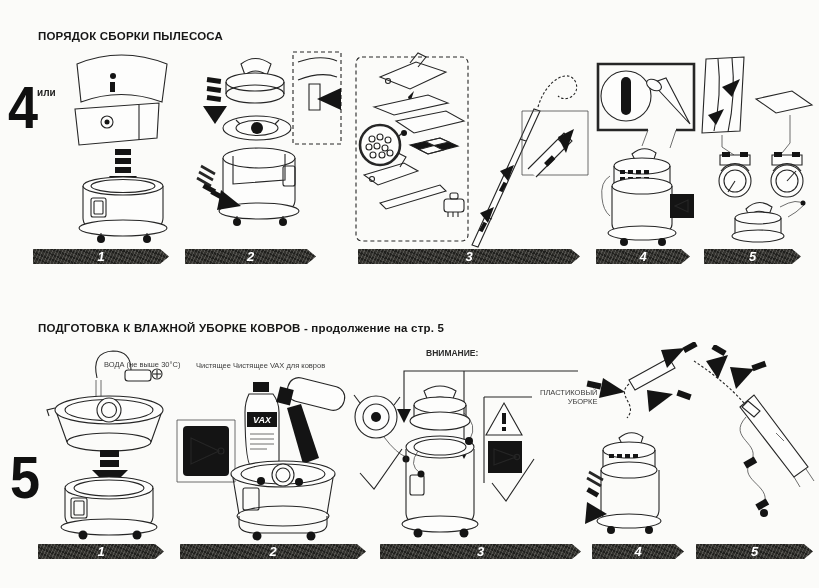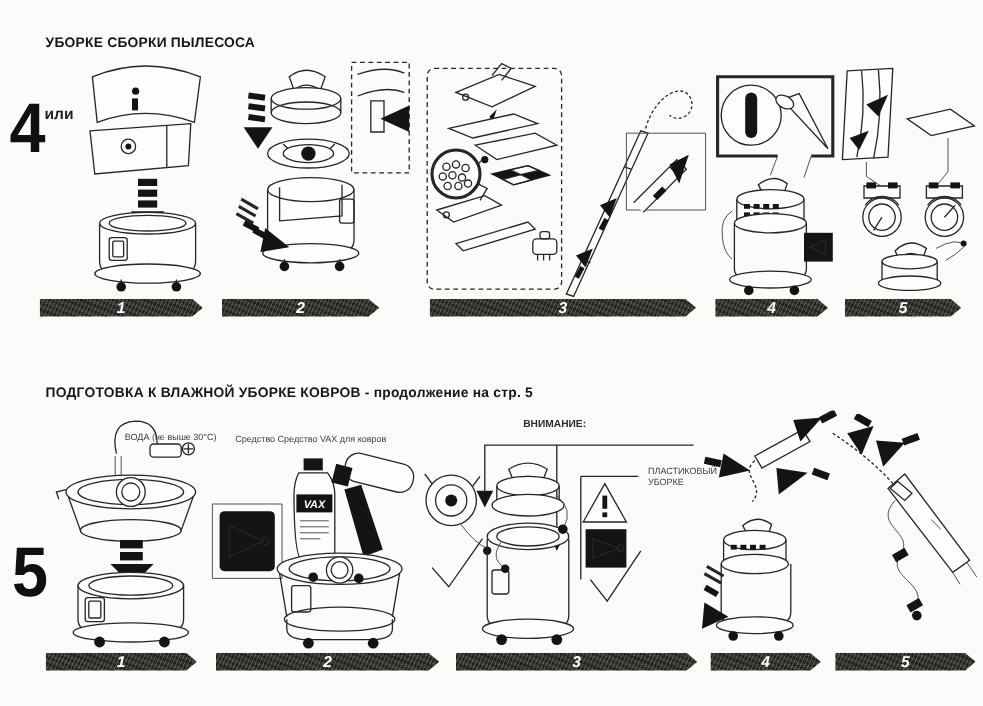--- a/index.html
+++ b/index.html
@@ -1,20 +1,20 @@
 <!DOCTYPE html>
 <html><head>
 <meta charset="utf-8">
 <style>
   html,body{margin:0;padding:0;}
   body{width:819px;height:588px;position:relative;background:#fbfbf9;font-family:"Liberation Sans",sans-serif;color:#1b1b1b;overflow:hidden;}
   .abs{position:absolute;}
   .sec-title{font-weight:bold;font-size:11.5px;letter-spacing:.2px;color:#161616;white-space:nowrap;}
   .big-num{font-weight:bold;font-size:54px;line-height:1;color:#101010;transform:scaleY(1.08);}
-  .or-label{font-weight:bold;font-size:13px;color:#222;}
+  .or-label{font-weight:bold;font-size:10px;color:#222;}
   .small-label{font-size:7.5px;color:#3c3c3c;white-space:nowrap;}
   .med-label{font-size:8.5px;color:#2c2c2c;font-weight:bold;white-space:nowrap;}
   .banner{position:absolute;height:15px;display:flex;align-items:center;justify-content:center;
     background-color:#34332f;
     background-image:
       repeating-linear-gradient(115deg, rgba(255,255,255,.16) 0 1px, rgba(255,255,255,0) 1px 3px),
       repeating-linear-gradient(22deg, rgba(0,0,0,.38) 0 2px, rgba(0,0,0,0) 2px 5px);
     clip-path:polygon(0 0,calc(100% - 9px) 0,100% 50%,calc(100% - 9px) 100%,0 100%);}
   .banner span{color:#fff;font-weight:bold;font-style:italic;font-size:13px;line-height:1;}
   svg{display:block;}
@@ -22,21 +22,21 @@
   .ill path,.ill rect,.ill circle,.ill ellipse,.ill line,.ill polyline,.ill polygon{stroke:#262626;fill:none;stroke-width:1.1;}
   .ill .fillw{fill:#fdfdfc;}
   .ill .ink{fill:#141414;stroke:none;}
   .ill .thick{stroke-width:2.6;}
   .ill .thin{stroke-width:.8;stroke:#4a4a4a;}
   .ill text{stroke:none;}
 </style>
 </head>
 <body>
 
-<div class="abs sec-title" style="left:38px;top:30px;">УБОРКЕ СБОРКИ ПЫЛЕСОСА</div>
+<div class="abs sec-title" style="left:38px;top:30px;">ПОРЯДОК СБОРКИ ПЫЛЕСОСА</div>
 <div class="abs big-num" style="left:8px;top:80px;">4</div>
 <div class="abs or-label" style="left:37px;top:87px;">или</div>
 
 <svg class="abs ill" style="left:55px;top:52px;" width="135" height="192" viewBox="0 0 135 192">
   <defs>
     <pattern id="dotsA" width="4" height="4" patternUnits="userSpaceOnUse">
         <circle cx="1.2" cy="1.2" r="0.8" fill="#3a3a3a" stroke="none"></circle>
       </pattern>
   </defs>
   <g>
@@ -296,23 +296,23 @@
 <div class="banner" style="left:596px;top:249px;width:94px;">
     <span>4</span>
   </div>
 <div class="banner" style="left:704px;top:249px;width:97px;">
     <span>5</span>
   </div>
 
 <div class="abs sec-title" style="left:38px;top:322px;">ПОДГОТОВКА К ВЛАЖНОЙ УБОРКЕ КОВРОВ - продолжение на стр. 5</div>
 <div class="abs big-num" style="left:10px;top:450px;">5</div>
 <div class="abs small-label" style="left:104px;top:360px;">ВОДА (не выше 30°C)</div>
-<div class="abs small-label" style="left:196px;top:361px;">Средство Средство VAX для ковров</div>
-<div class="abs med-label" style="left:390px;top:348px;padding-left:46px;">ВНИМАНИЕ:</div>
-<div class="abs small-label" style="left:540px;top:388px;">
+<div class="abs small-label" style="left:196px;top:361px;">Чистящее Чистящее VAX для ковров</div>
+<div class="abs med-label" style="left:380px;top:348px;padding-left:46px;">ВНИМАНИЕ:</div>
+<div class="abs small-label" style="left:540px;top:388px;text-align:right;">
   <div>ПЛАСТИКОВЫЙ</div>
   <div>УБОРКЕ</div>
 </div>
 
 <svg class="abs ill" style="left:33px;top:346px;" width="152" height="194" viewBox="0 0 152 194">
   <defs>
     <pattern id="dotsF" width="3.6" height="3.6" patternUnits="userSpaceOnUse">
         <circle cx="1.1" cy="1.1" r="0.75" fill="#3a3a3a" stroke="none"></circle>
       </pattern>
   </defs>

